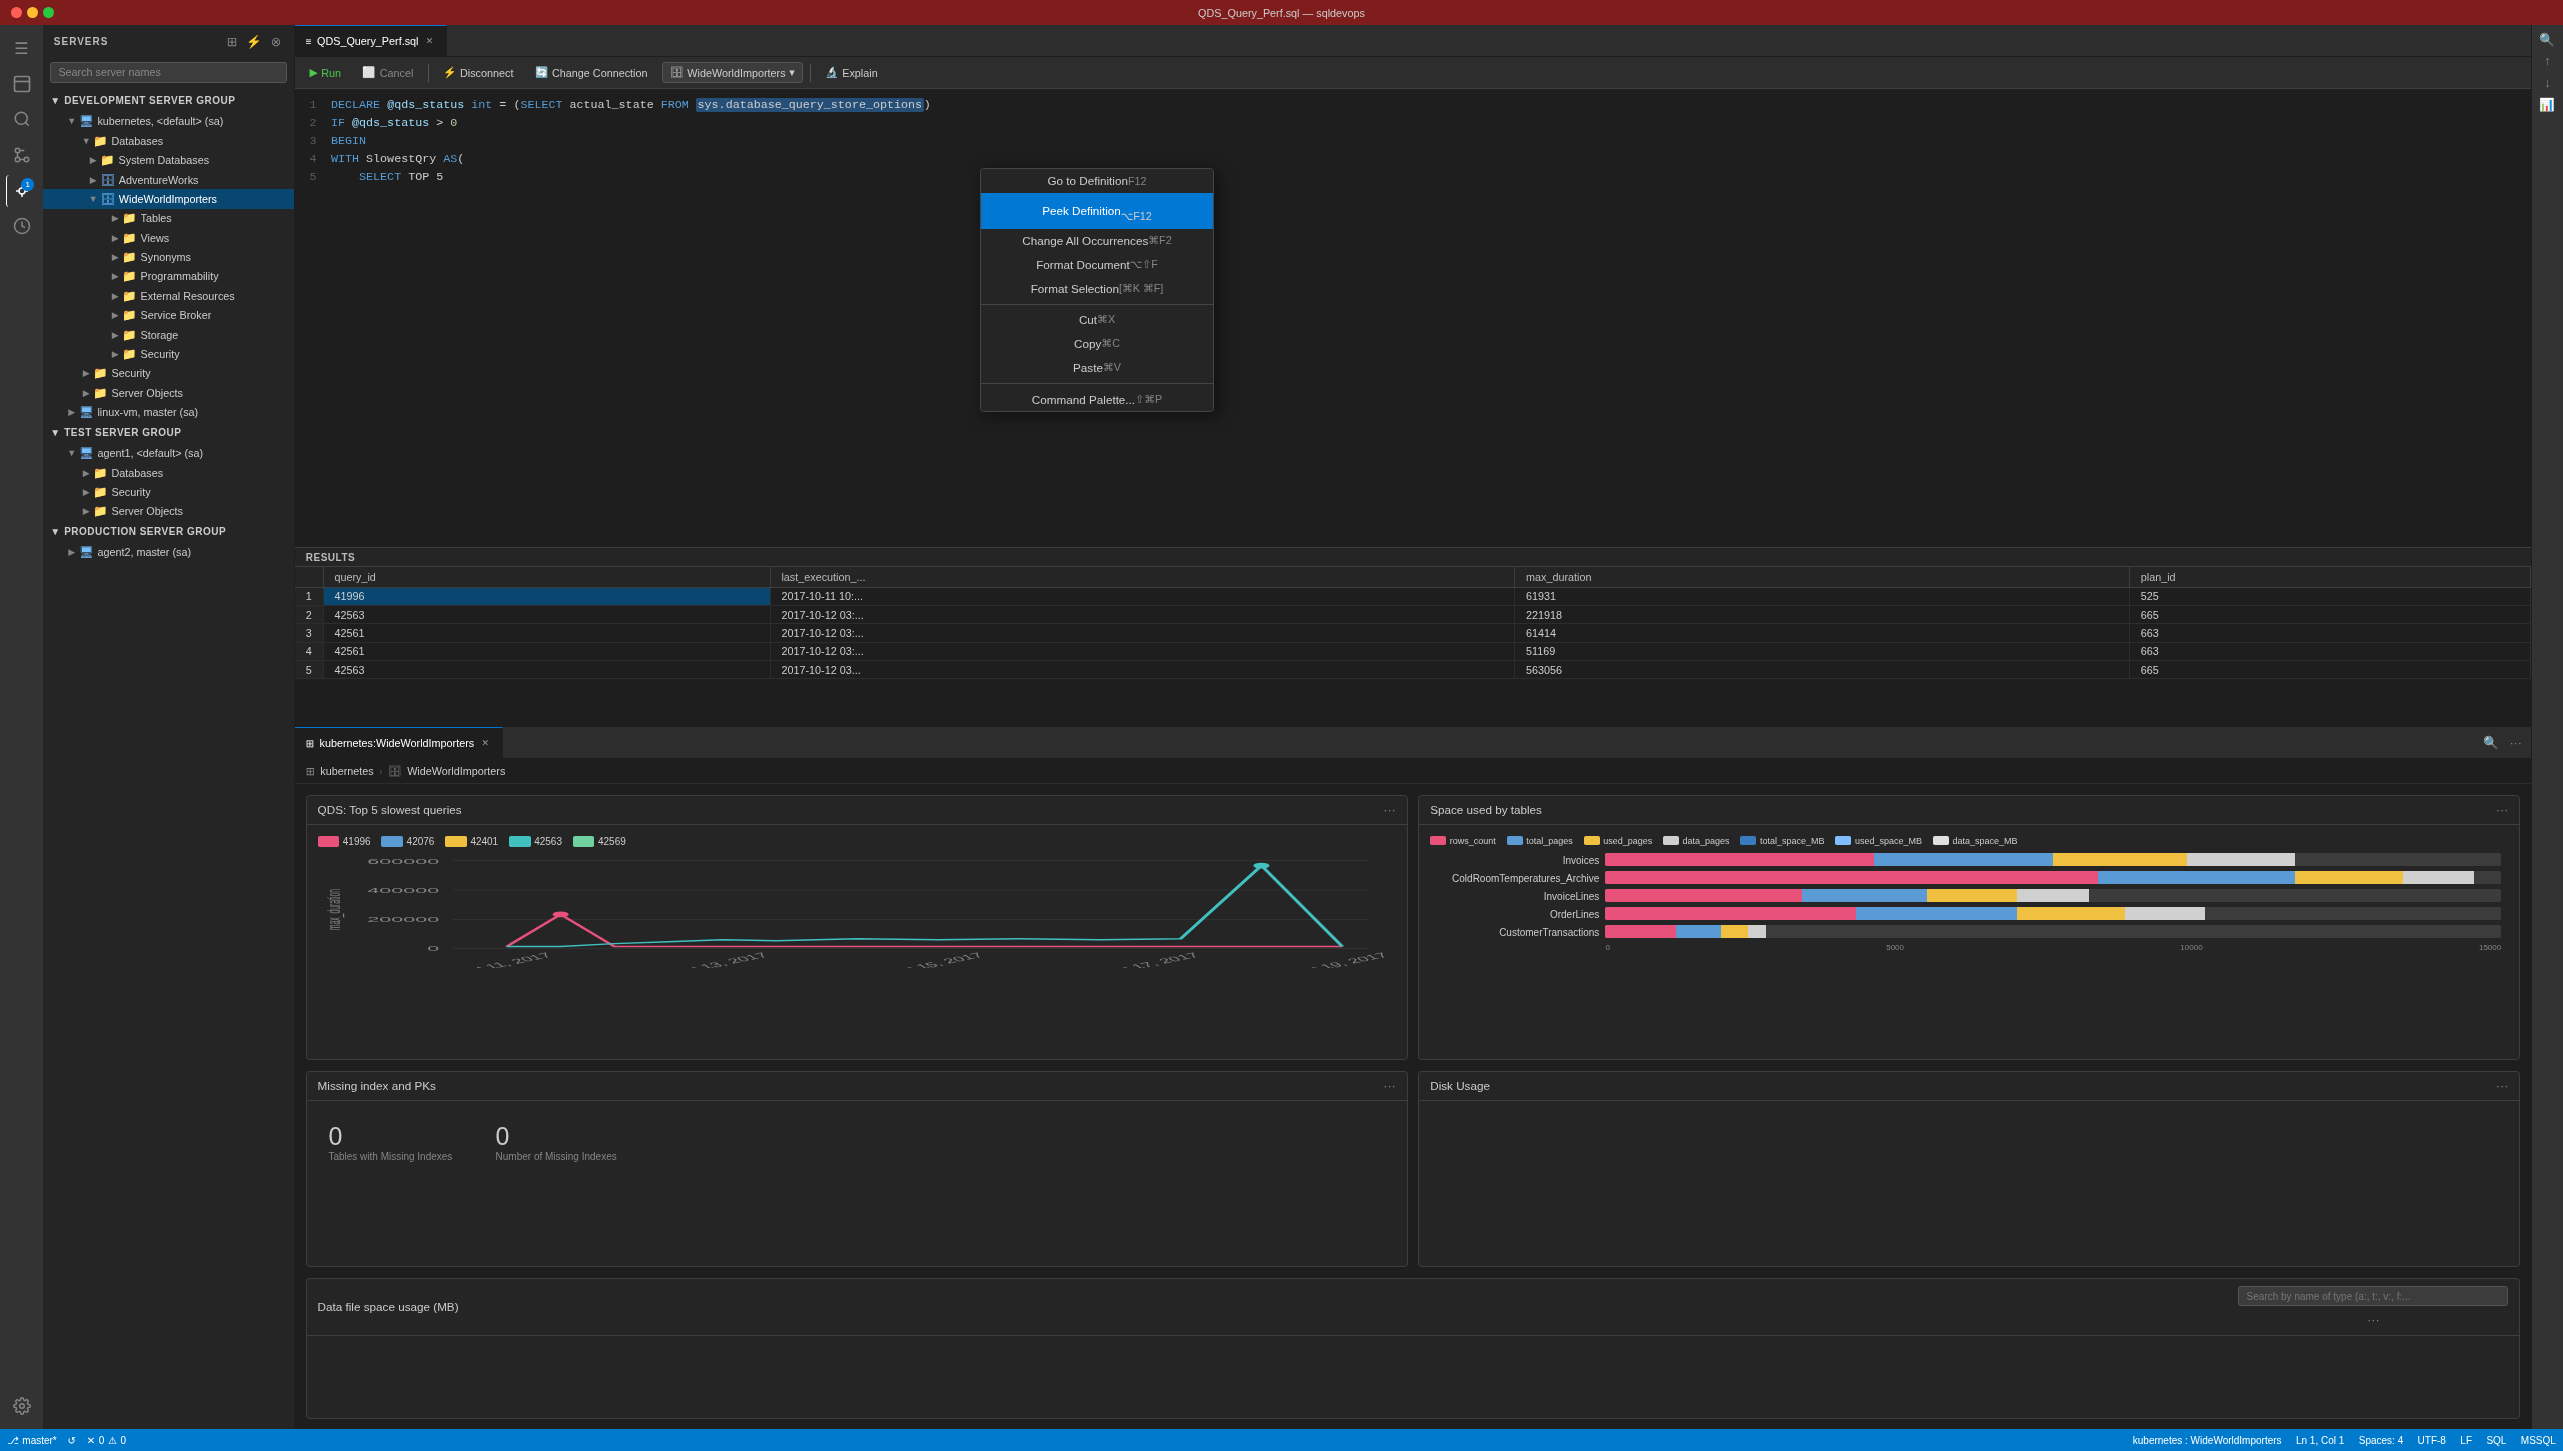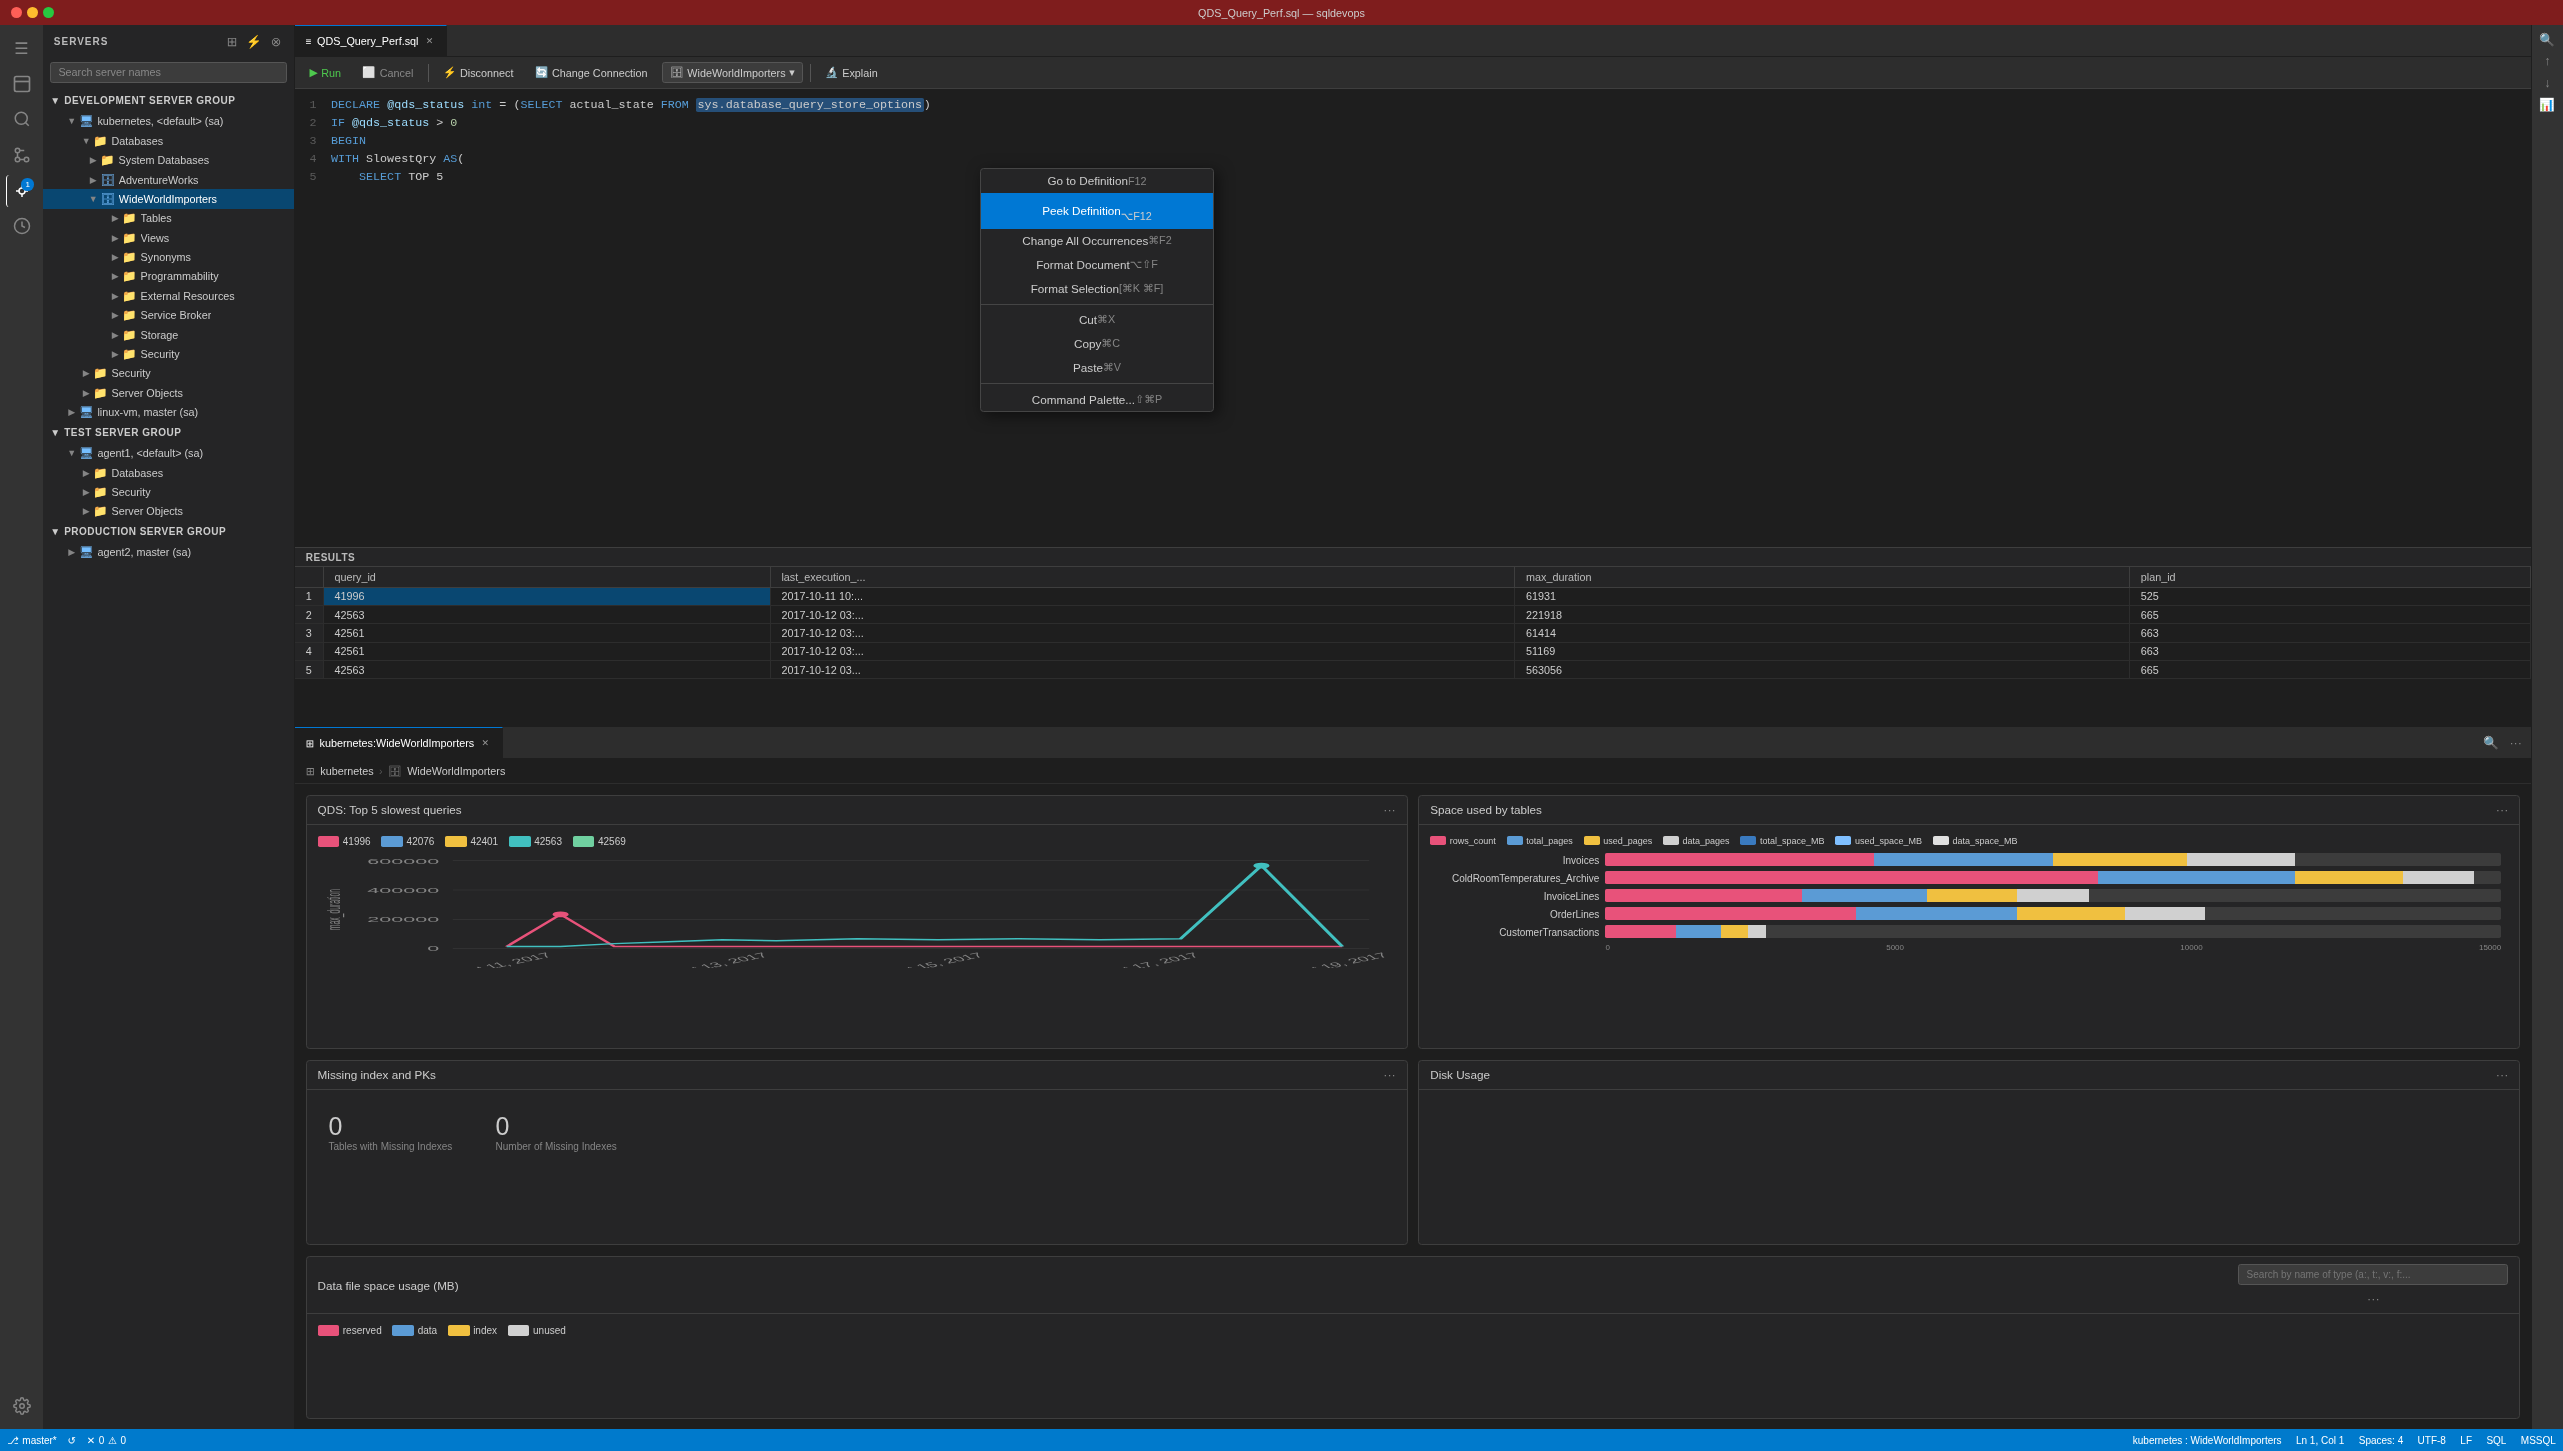--- a/index.html
+++ b/index.html
@@ -709,40 +709,20 @@
           </div>
 
           <div class="dashboard-card" style="grid-column: span 2;">
             <div class="card-header">
               <span class="card-title">Data file space usage (MB)</span>
               <div style="display: flex; align-items: center; gap: 7.2px; flex-direction: column;">
                 <input class="stat-search" type="text" style="width: 270px; margin: 0px;" placeholder="Search by name of type (a:, t:, v:, f:...">
                 <span class="card-more">···</span>
               </div>
             </div>
-            <div class="card-body">
-              <div class="legend">
-                <div class="legend-item">
-                    <div class="legend-swatch" style="background:#e8527a;"></div>
-                    <span>reserved</span>
-                  </div>
-                <div class="legend-item">
-                    <div class="legend-swatch" style="background:#5b9bd5;"></div>
-                    <span>data</span>
-                  </div>
-                <div class="legend-item">
-                    <div class="legend-swatch" style="background:#f0c040;"></div>
-                    <span>index</span>
-                  </div>
-                <div class="legend-item">
-                    <div class="legend-swatch" style="background:#d0d0d0;"></div>
-                    <span>unused</span>
-                  </div>
-              </div>
-            </div>
           </div>
 
         </div>
       </div>
     </div>
   </div>
 
   <div class="right-panel">
     <span class="rpanel-icon">🔍</span>
     <span class="rpanel-icon">↑</span>

